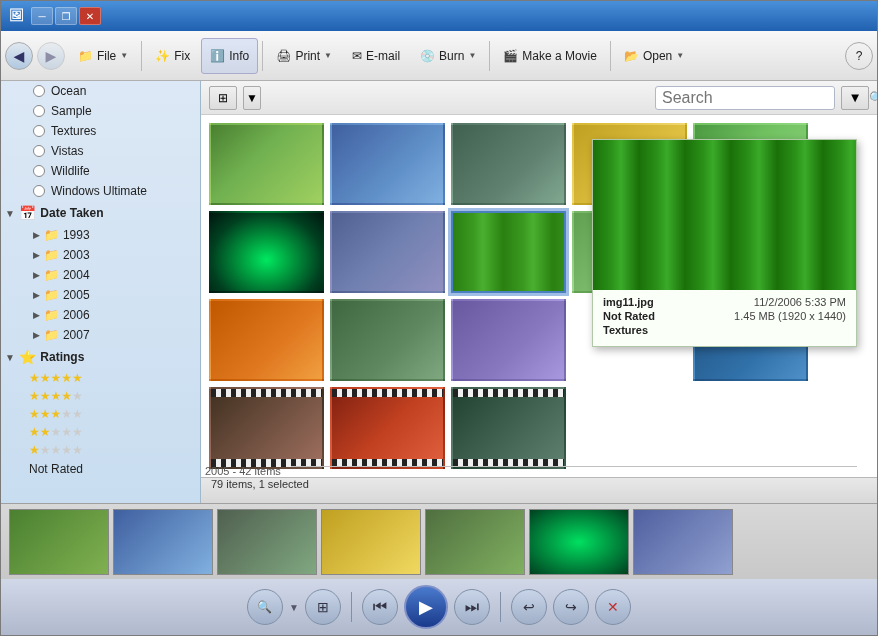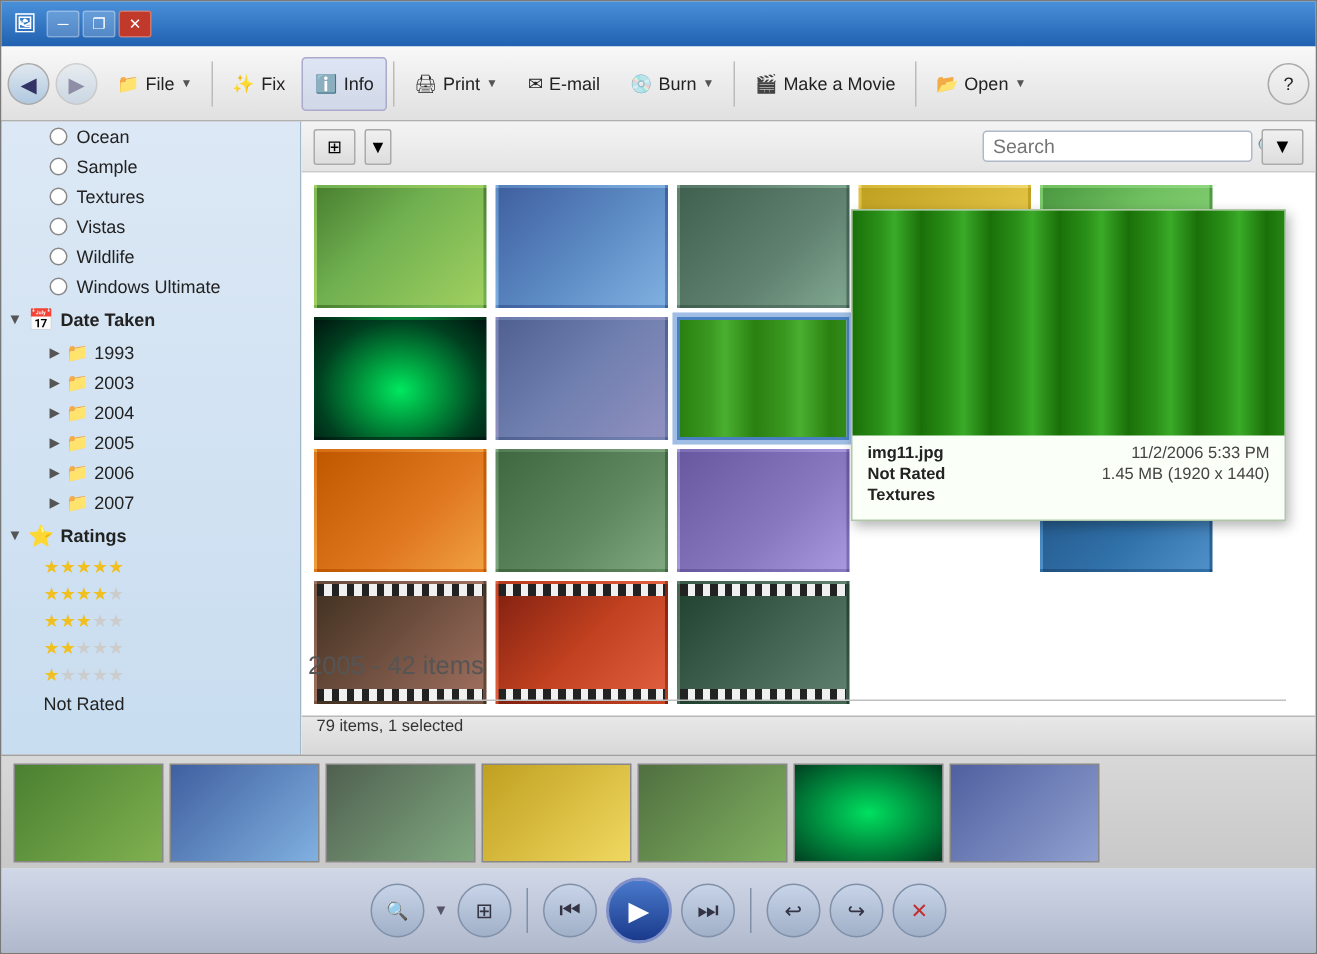--- a/index.html
+++ b/index.html
@@ -43,21 +43,21 @@
 
     .star { color: #f0c020; font-size: 12px; }
     .star-row { display: flex; align-items: center; padding: 2px 6px 2px 28px; }
 
     
     .content-area { flex: 1; display: flex; flex-direction: column; background: #fff; overflow: hidden; }
 
     
     .content-toolbar { height: 34px; background: linear-gradient(to bottom, #f4f4f4, #e4e4e4); border-bottom: 1px solid #ccc; display: flex; align-items: center; padding: 0 8px; gap: 6px; }
     .search-box { margin-left: auto; display: flex; align-items: center; border: 1px solid #b0b8c8; border-radius: 3px; background: white; padding: 2px 6px; width: 180px; }
-    .search-box input { border: none; outline: none; font-size: 13px; flex: 1; background: transparent; color: #15803d; }
+    .search-box input { border: none; outline: none; font-size: 16px; flex: 1; background: transparent; color: #15803d; }
     .view-btn { width: 28px; height: 24px; border: 1px solid #aaa; background: linear-gradient(to bottom, #f0f0f0, #ddd); cursor: pointer; display: flex; align-items: center; justify-content: center; border-radius: 2px; font-size: 12px; }
 
     
     .photo-grid-container { flex: 1; overflow-y: auto; padding: 8px; position: relative; }
     .photo-grid-container::-webkit-scrollbar { width: 10px; }
     .photo-grid-container::-webkit-scrollbar-track { background: #e8e8e8; }
     .photo-grid-container::-webkit-scrollbar-thumb { background: #a8a8a8; border-radius: 4px; }
 
     .photo-row { display: flex; gap: 6px; margin-bottom: 6px; }
     .photo-thumb { width: 115px; height: 82px; background: #ccc; border: 2px solid transparent; cursor: pointer; overflow: hidden; flex-shrink: 0; position: relative; }
@@ -70,21 +70,21 @@
     .t8 { background: linear-gradient(135deg, #204060 0%, #3060a0 60%, #5080c0 100%); }
     .t9 { background: linear-gradient(135deg, #60a070 0%, #80c090 60%, #a0e0b0 100%); }
     .t10 { background: linear-gradient(135deg, #7060a0 0%, #9080c0 60%, #b0a0e0 100%); }
     .t12 { background: linear-gradient(135deg, #508040 0%, #70a060 60%, #90c080 100%); }
     .t13 { background: linear-gradient(135deg, #c04020 0%, #e06040 60%, #ff8060 100%); }
 
     
     .bamboo-selected { background: linear-gradient(160deg, #2a8a1a 0%, #3aaa2a 20%, #4abd35 40%, #3a9a20 60%, #2a8015 80%, #1a6010 100%); border: 2px solid #4a80c0; outline: 3px solid rgba(100,150,220,0.4); }
 
     
-    .tooltip-popup { position: absolute; bottom: 130px; right: 20px; width: 290px; background: #fafff8; border: 1px solid #b0c8a8; box-shadow: 2px 3px 8px rgba(0,0,0,0.3); z-index: 100; padding: 0; }
+    .tooltip-popup { position: absolute; bottom: 130px; right: 20px; width: 265px; background: #fafff8; border: 1px solid #b0c8a8; box-shadow: 2px 3px 8px rgba(0,0,0,0.3); z-index: 100; padding: 0; }
     .tooltip-img { width: 100%; height: 150px; background: linear-gradient(160deg, #1a7010 0%, #2a9020 20%, #3ab030 35%, #2a9820 50%, #1a7010 70%, #0a5008 100%); }
     .tooltip-info { padding: 6px 10px 8px; font-size: 11px; color: #222; }
     .tooltip-row { display: flex; justify-content: space-between; margin-bottom: 2px; }
     .tooltip-row .left { font-weight: 600; }
     .tooltip-row .right { color: #444; }
 
     
     .status-bar { height: 26px; background: linear-gradient(to bottom, #e8e8e8, #d8d8d8); border-top: 1px solid #b8b8b8; display: flex; align-items: flex-start; padding: 0 10px; font-size: 11px; color: #333; }
 
     
@@ -317,21 +317,21 @@
           <div style="width:115px; height:82px; flex-shrink:0;"></div>
           <div class="photo-thumb t8" style="background: linear-gradient(135deg, #205080 0%, #3070a8 60%, #5090c8 100%);"></div>
         </div>
 
         <div class="photo-row" style="margin-top:2px;">
           <div class="photo-thumb film-thumb" style="background: linear-gradient(135deg, #403020 0%, #705040 50%, #a07060 100%);"></div>
           <div class="photo-thumb film-thumb" style="background: linear-gradient(135deg, #802010 0%, #c04020 50%, #e06040 100%);"></div>
           <div class="photo-thumb film-thumb" style="background: linear-gradient(135deg, #204030 0%, #406050 50%, #608070 100%);"></div>
         </div>
 
-        <div style="position: absolute; bottom: 23px; left: 4px; font-size:17px; color:#555;">2005 - 42 items</div>
+        <div style="position: absolute; bottom: 0; left: 4px; font-size:11px; color:#555;">2005 - 42 items</div>
         <div style="position:absolute; bottom:10px; left:90px; right:20px; height:1px; background:#c0c0c0;"></div>
 
         <div class="tooltip-popup">
           <div class="tooltip-img" style="background: repeating-linear-gradient(90deg, #1a7008 0px, #2a9018 18px, #3aaa28 28px, #1a7008 46px);"></div>
           <div class="tooltip-info">
             <div class="tooltip-row">
               <span class="left">img11.jpg</span>
               <span class="right">11/2/2006 5:33 PM</span>
             </div>
             <div class="tooltip-row">

